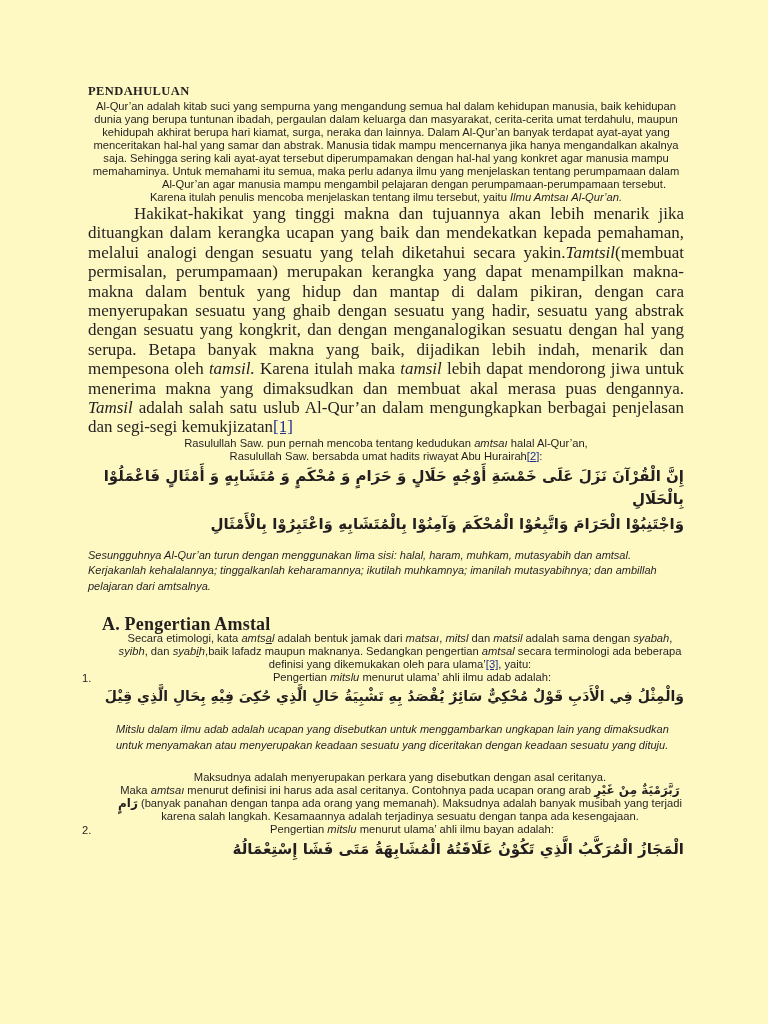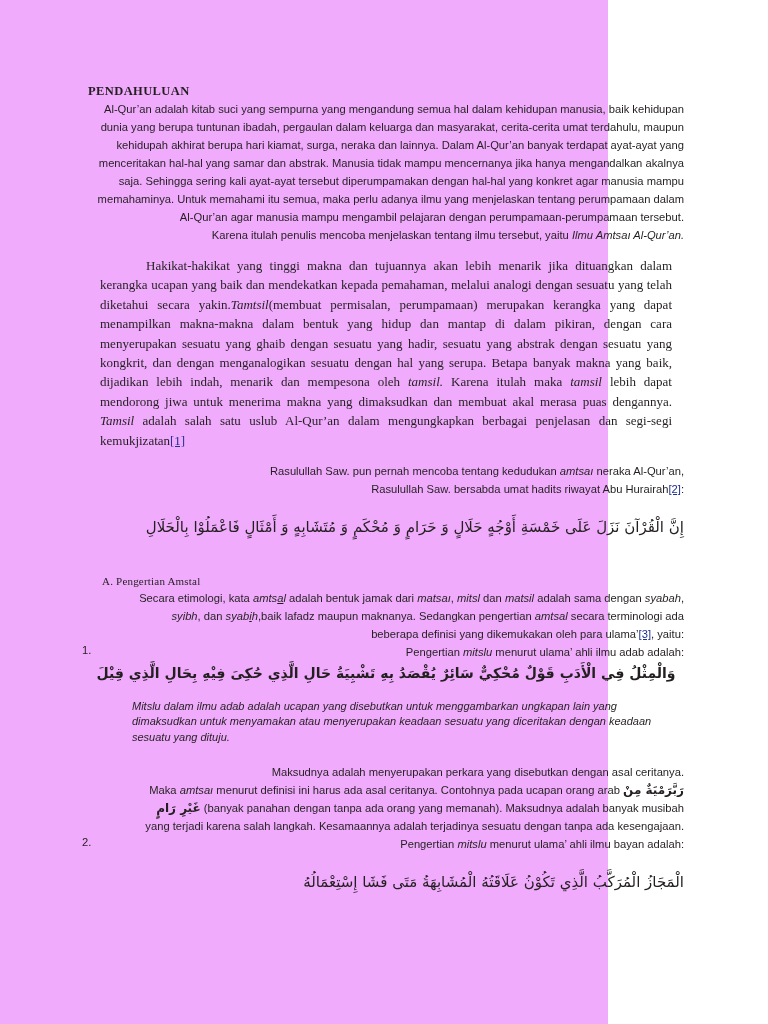--- a/index.html
+++ b/index.html
@@ -11,157 +11,159 @@
     width: 768px;
     height: 1024px;
     position: relative;
     font-family: "Liberation Sans", sans-serif;
     color: #231f20;
     overflow: hidden;
   }
   .page {
     position: absolute;
     left: 0; top: 0;
-    width: 608px;
+    width: 768px;
     height: 1024px;
-    background: #f0abfc;
+    background: #fef9c3;
   }
   .content {
     position: absolute;
     left: 88px;
     top: 84px;
     width: 596px;
   }
 
   
   .h-bold {
     font-family: "Liberation Serif", serif;
     font-weight: bold;
     font-size: 12.5px;
     letter-spacing: 0.4px;
     margin: 0 0 1px 0;
     line-height: 15px;
   }
   .sans-body {
     font-family: "Liberation Sans", sans-serif;
     font-size: 11.2px;
-    line-height: 18px;
-    margin: 0;
-    text-align: right;
+    line-height: 13px;
+    margin: 0;
+    text-align: center;
     color: #231f20;
   }
   .serif-body {
     font-family: "Liberation Serif", serif;
-    font-size: 13px;
+    font-size: 17px;
     line-height: 19.4px;
-    margin: 12px;
+    margin: 0;
     text-align: justify;
     color: #231f20;
   }
   .serif-body .indent {
     display: inline-block;
     width: 46px;
   }
   .ital { font-style: italic; }
   .u { text-decoration: underline; }
   .ref {
     color: #1f2f8f;
     text-decoration: underline;
   }
   .gap-wide { display:inline-block; width: 56px; }
 
   
   .arabic-block {
     direction: rtl;
     text-align: right;
     font-family: "DejaVu Sans", sans-serif;
-    font-weight: normal;
+    font-weight: bold;
     font-size: 15px;
     line-height: 23px;
     color: #231f20;
-    margin: 18px 0 2px 0;
+    margin: 2px 0 2px 0;
   }
   .arabic-inline {
     direction: rtl;
     unicode-bidi: embed;
     font-family: "DejaVu Sans", sans-serif;
     font-weight: bold;
     font-size: 12px;
     color: #231f20;
   }
   .arabic-center {
     direction: rtl;
-    text-align: center;
+    text-align: right;
     font-family: "DejaVu Sans", sans-serif;
     font-weight: bold;
     font-size: 14px;
     line-height: 24px;
     color: #231f20;
   }
 
   
   .translation {
     font-family: "Liberation Sans", sans-serif;
     font-style: italic;
     font-size: 11px;
     line-height: 15.4px;
     margin: 0;
     color: #231f20;
   }
 
   
   .lvl-a {
     font-family: "Liberation Serif", serif;
-    font-weight: normal;
-    font-size: 11px;
+    font-weight: bold;
+    font-size: 18px;
     margin: 0 0 0 14px;
     line-height: 16px;
     letter-spacing: 0.2px;
   }
   .num-item {
     position: relative;
     padding-left: 52px;
     margin: 0;
   }
   .num-item > .num {
     position: absolute;
     left: -6px;
     top: 0;
     width: 26px;
     font-family: "Liberation Sans", sans-serif;
     font-size: 11.2px;
     line-height: 15.1px;
     color: #231f20;
   }
-  .sub-indent { margin-left: 44px; }
+  .sub-indent { margin-left: 28px; }
   .spacer-10 { height: 10px; }
   .spacer-14 { height: 14px; }
   .spacer-18 { height: 18px; }
   .spacer-22 { height: 22px; }
 </style>
 </head>
 <body>
 
 <div class="page">
   <div class="content">
 
     <h1 class="h-bold">PENDAHULUAN</h1>
 
     <p class="sans-body"><span>Al-Qur’an adalah kitab suci yang sempurna yang mengandung semua hal dalam kehidupan manusia, baik kehidupan dunia yang berupa tuntunan ibadah, pergaulan dalam keluarga dan masyarakat, cerita-cerita umat terdahulu, maupun kehidupah akhirat berupa hari kiamat, surga, neraka dan lainnya. Dalam Al-Qur’an banyak terdapat ayat-ayat yang menceritakan hal-hal yang samar dan abstrak. Manusia tidak mampu mencernanya jika hanya mengandalkan akalnya saja. Sehingga sering kali ayat-ayat tersebut diperumpamakan dengan hal-hal yang konkret agar manusia mampu memahaminya. Untuk memahami itu semua, maka perlu adanya ilmu yang menjelaskan tentang perumpamaan dalam</span><span class="gap-wide"></span><span>Al-Qur’an agar manusia mampu mengambil pelajaran dengan perumpamaan-perumpamaan tersebut. Karena itulah penulis mencoba menjelaskan tentang ilmu tersebut, yaitu </span><span class="ital">Ilmu Amtsaı Al-Qur’an.</span></p>
 
     <p class="serif-body"><span class="indent"></span><span>Hakikat-hakikat yang tinggi makna dan tujuannya akan lebih menarik jika dituangkan dalam kerangka ucapan yang baik dan mendekatkan kepada pemahaman, melalui analogi dengan sesuatu yang telah diketahui secara yakin.</span><span class="ital">Tamtsil</span><span>(membuat permisalan, perumpamaan) merupakan kerangka yang dapat menampilkan makna-makna dalam bentuk yang hidup dan mantap di dalam pikiran, dengan cara menyerupakan sesuatu yang ghaib dengan sesuatu yang hadir, sesuatu yang abstrak dengan sesuatu yang kongkrit, dan dengan menganalogikan sesuatu dengan hal yang serupa. Betapa banyak makna yang baik, dijadikan lebih indah, menarik dan mempesona oleh </span><span class="ital">tamsil.</span><span> Karena itulah maka </span><span class="ital">tamsil</span><span> lebih dapat mendorong jiwa untuk menerima makna yang dimaksudkan dan membuat akal merasa puas dengannya. </span><span class="ital">Tamsil</span><span> adalah salah satu uslub Al-Qur’an dalam mengungkapkan berbagai penjelasan dan segi-segi kemukjizatan</span><a class="ref" href="#">[1]</a></p>
 
-    <p class="sans-body"><span>Rasulullah Saw. pun pernah mencoba tentang kedudukan </span><span class="ital">amtsaı</span><span> neraka Al-Qur’an,</span></p>
+    <p class="sans-body"><span>Rasulullah Saw. pun pernah mencoba tentang kedudukan </span><span class="ital">amtsaı</span><span> halal Al-Qur’an,</span></p>
 
     <p class="sans-body"><span>Rasulullah Saw. bersabda umat hadits riwayat Abu Hurairah</span><a class="ref" href="#">[2]</a><span>:</span></p>
 
     <div class="arabic-block">إِنَّ الْقُرْآنَ نَزَلَ عَلَى خَمْسَةِ أَوْجُهٍ حَلَالٍ وَ حَرَامٍ وَ مُحْكَمٍ وَ مُتَشَابِهٍ وَ أَمْثَالٍ فَاعْمَلُوْا بِالْحَلَالِ</div>
+    <div class="arabic-block">وَاجْتَنِبُوْا الْحَرَامَ وَاتَّبِعُوْا الْمُحْكَمَ وَآمِنُوْا بِالْمُتَشَابِهِ وَاعْتَبِرُوْا بِالْأَمْثَالِ</div>
 
     <div class="spacer-10"></div>
 
+    <p class="translation">Sesungguhnya Al-Qur’an turun dengan menggunakan lima sisi: halal, haram, muhkam, mutasyabih dan amtsal. Kerjakanlah kehalalannya; tinggalkanlah keharamannya; ikutilah muhkamnya; imanilah mutasyabihnya; dan ambillah pelajaran dari amtsalnya.</p>
 
     <div class="spacer-22"></div>
 
 
     <div class="lvl-a"><span>A.</span>&nbsp;<span>Pengertian Amstal</span></div>
 
     <div class="sub-indent">
       <p class="sans-body"><span>Secara etimologi, kata </span><span class="ital"><span>amts</span><span class="u">a</span><span>l</span></span><span> adalah bentuk jamak dari </span><span class="ital">matsaı</span><span>, </span><span class="ital">mitsl</span><span> dan </span><span class="ital">matsil</span><span> adalah sama dengan </span><span class="ital">syabah</span><span>, </span><span class="ital">syibh</span><span>, dan </span><span class="ital"><span>syab</span><span class="u">i</span><span>h</span></span><span>,baik lafadz maupun maknanya. Sedangkan pengertian </span><span class="ital">amtsal</span><span> secara terminologi ada beberapa definisi yang dikemukakan oleh para ulama’</span><a class="ref" href="#">[3]</a><span>, yaitu:</span></p>
     </div>
 

